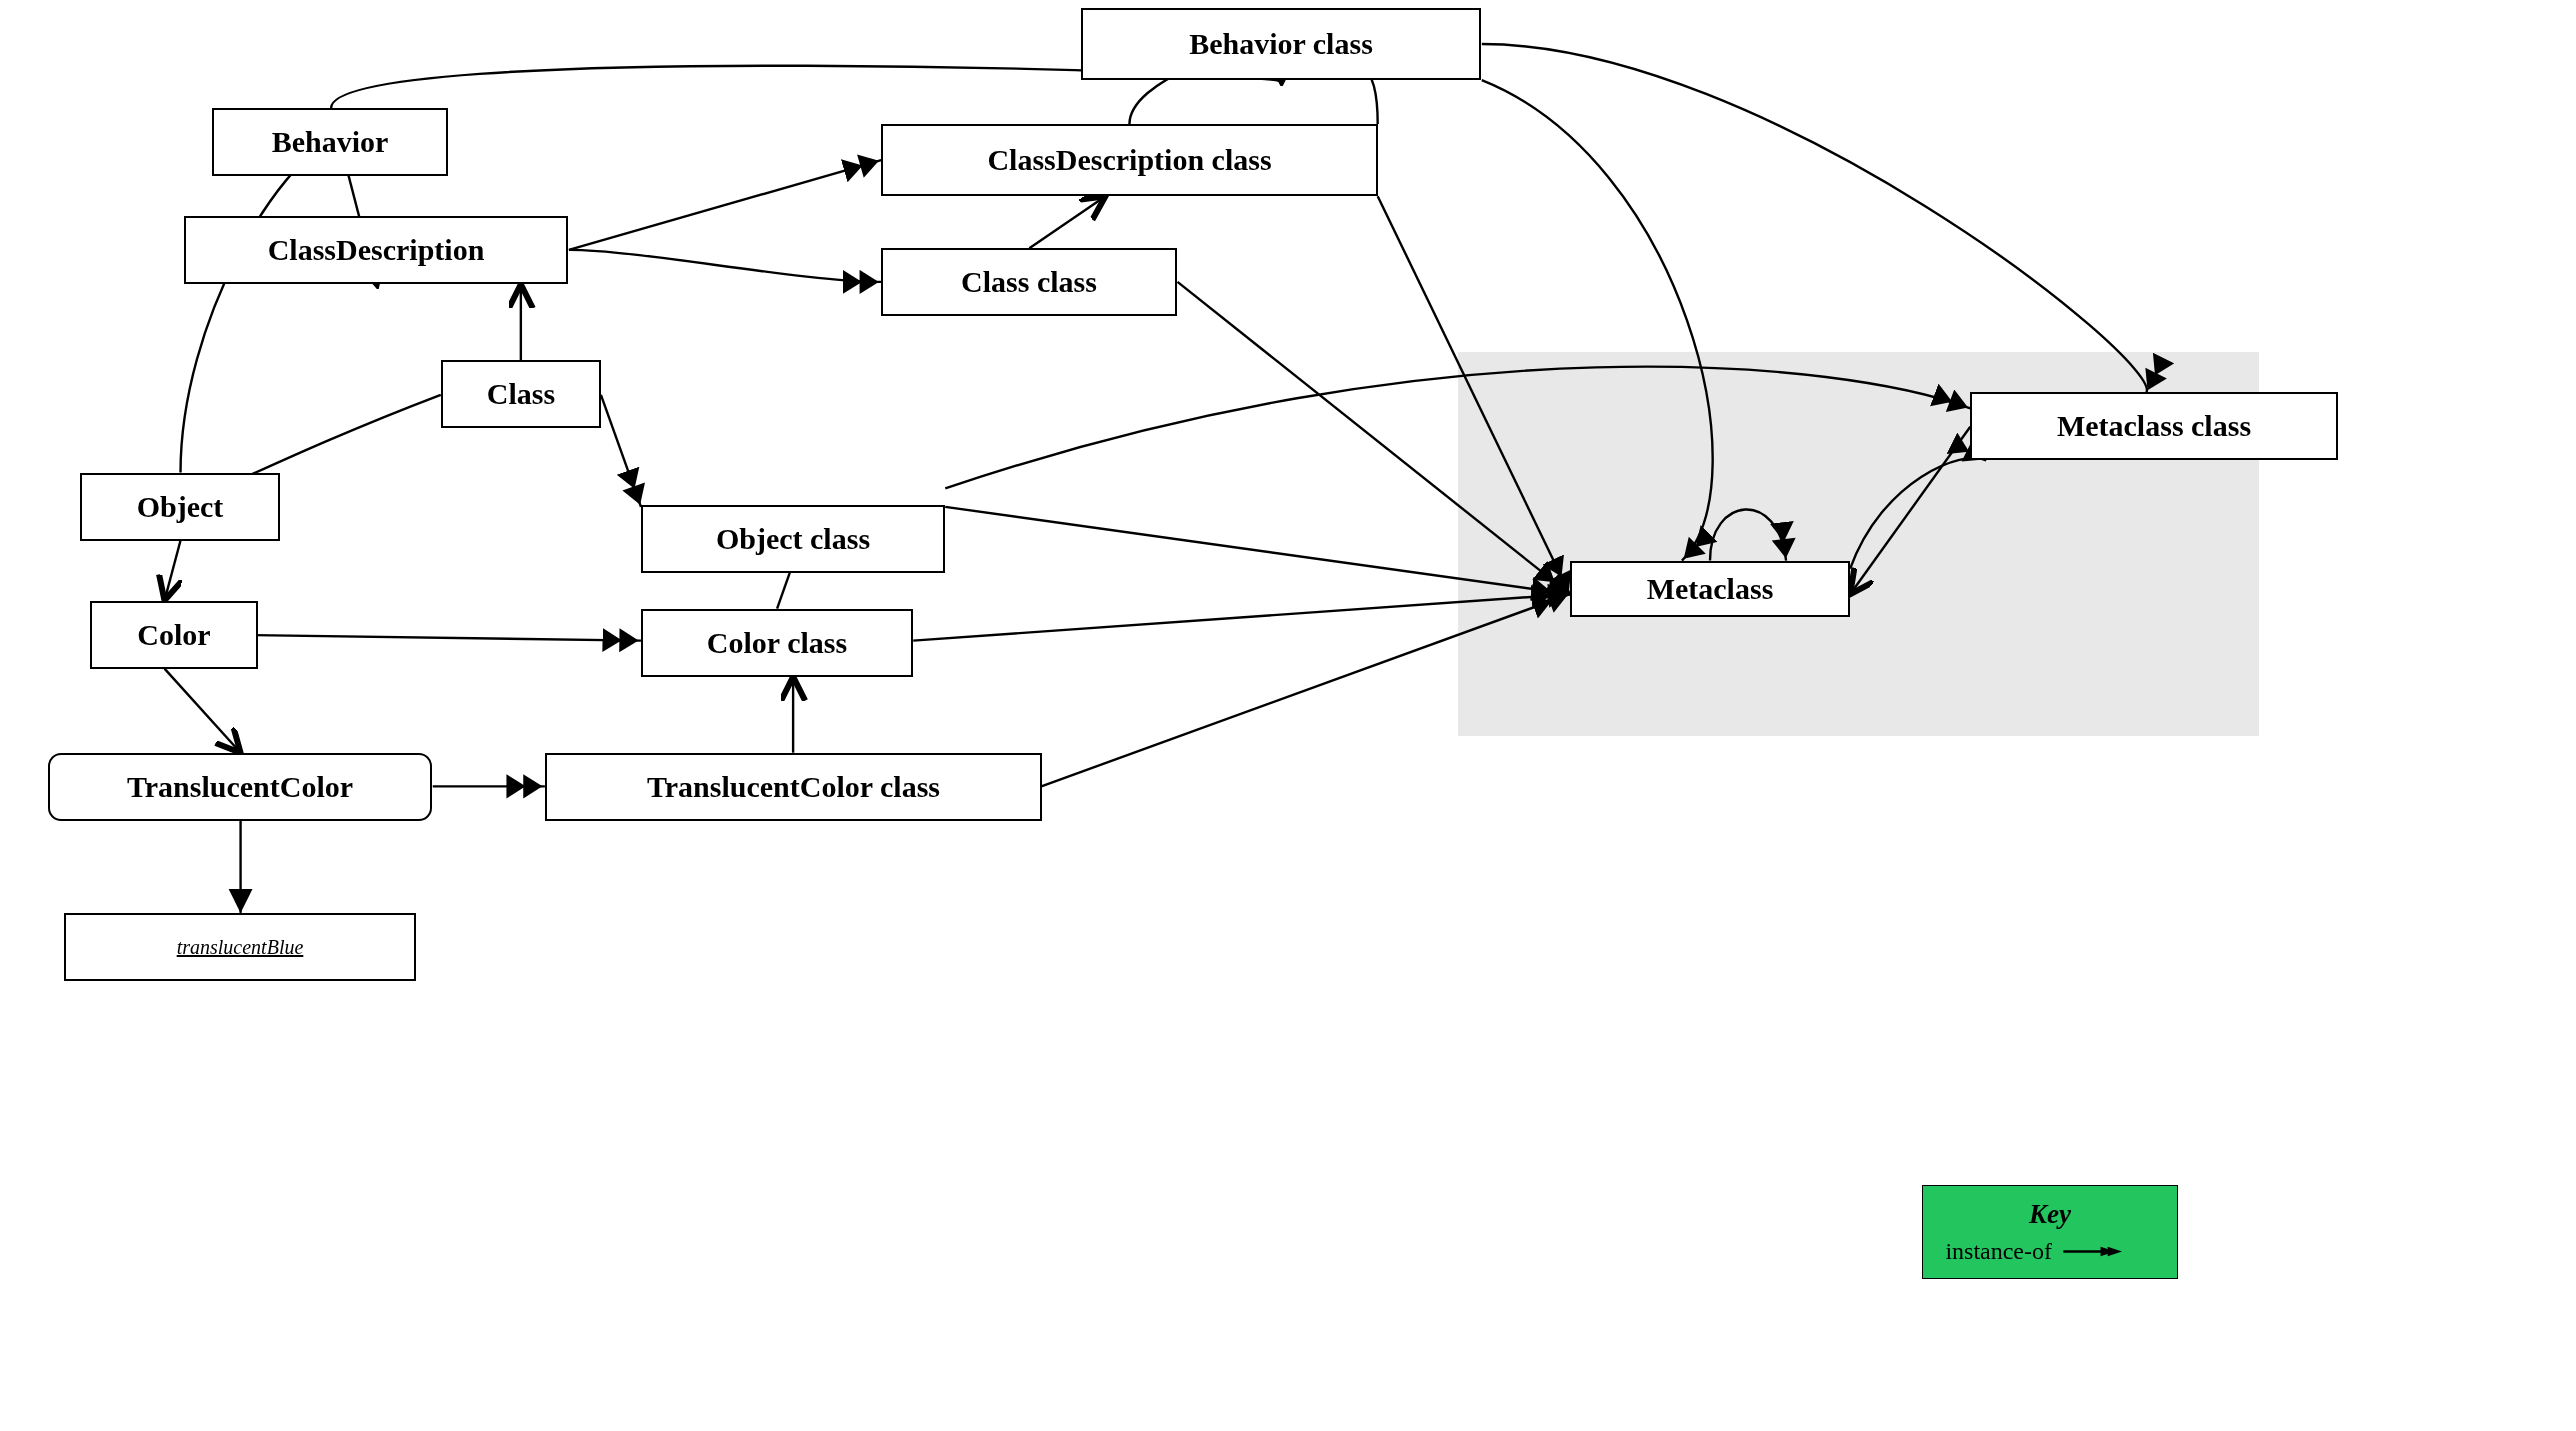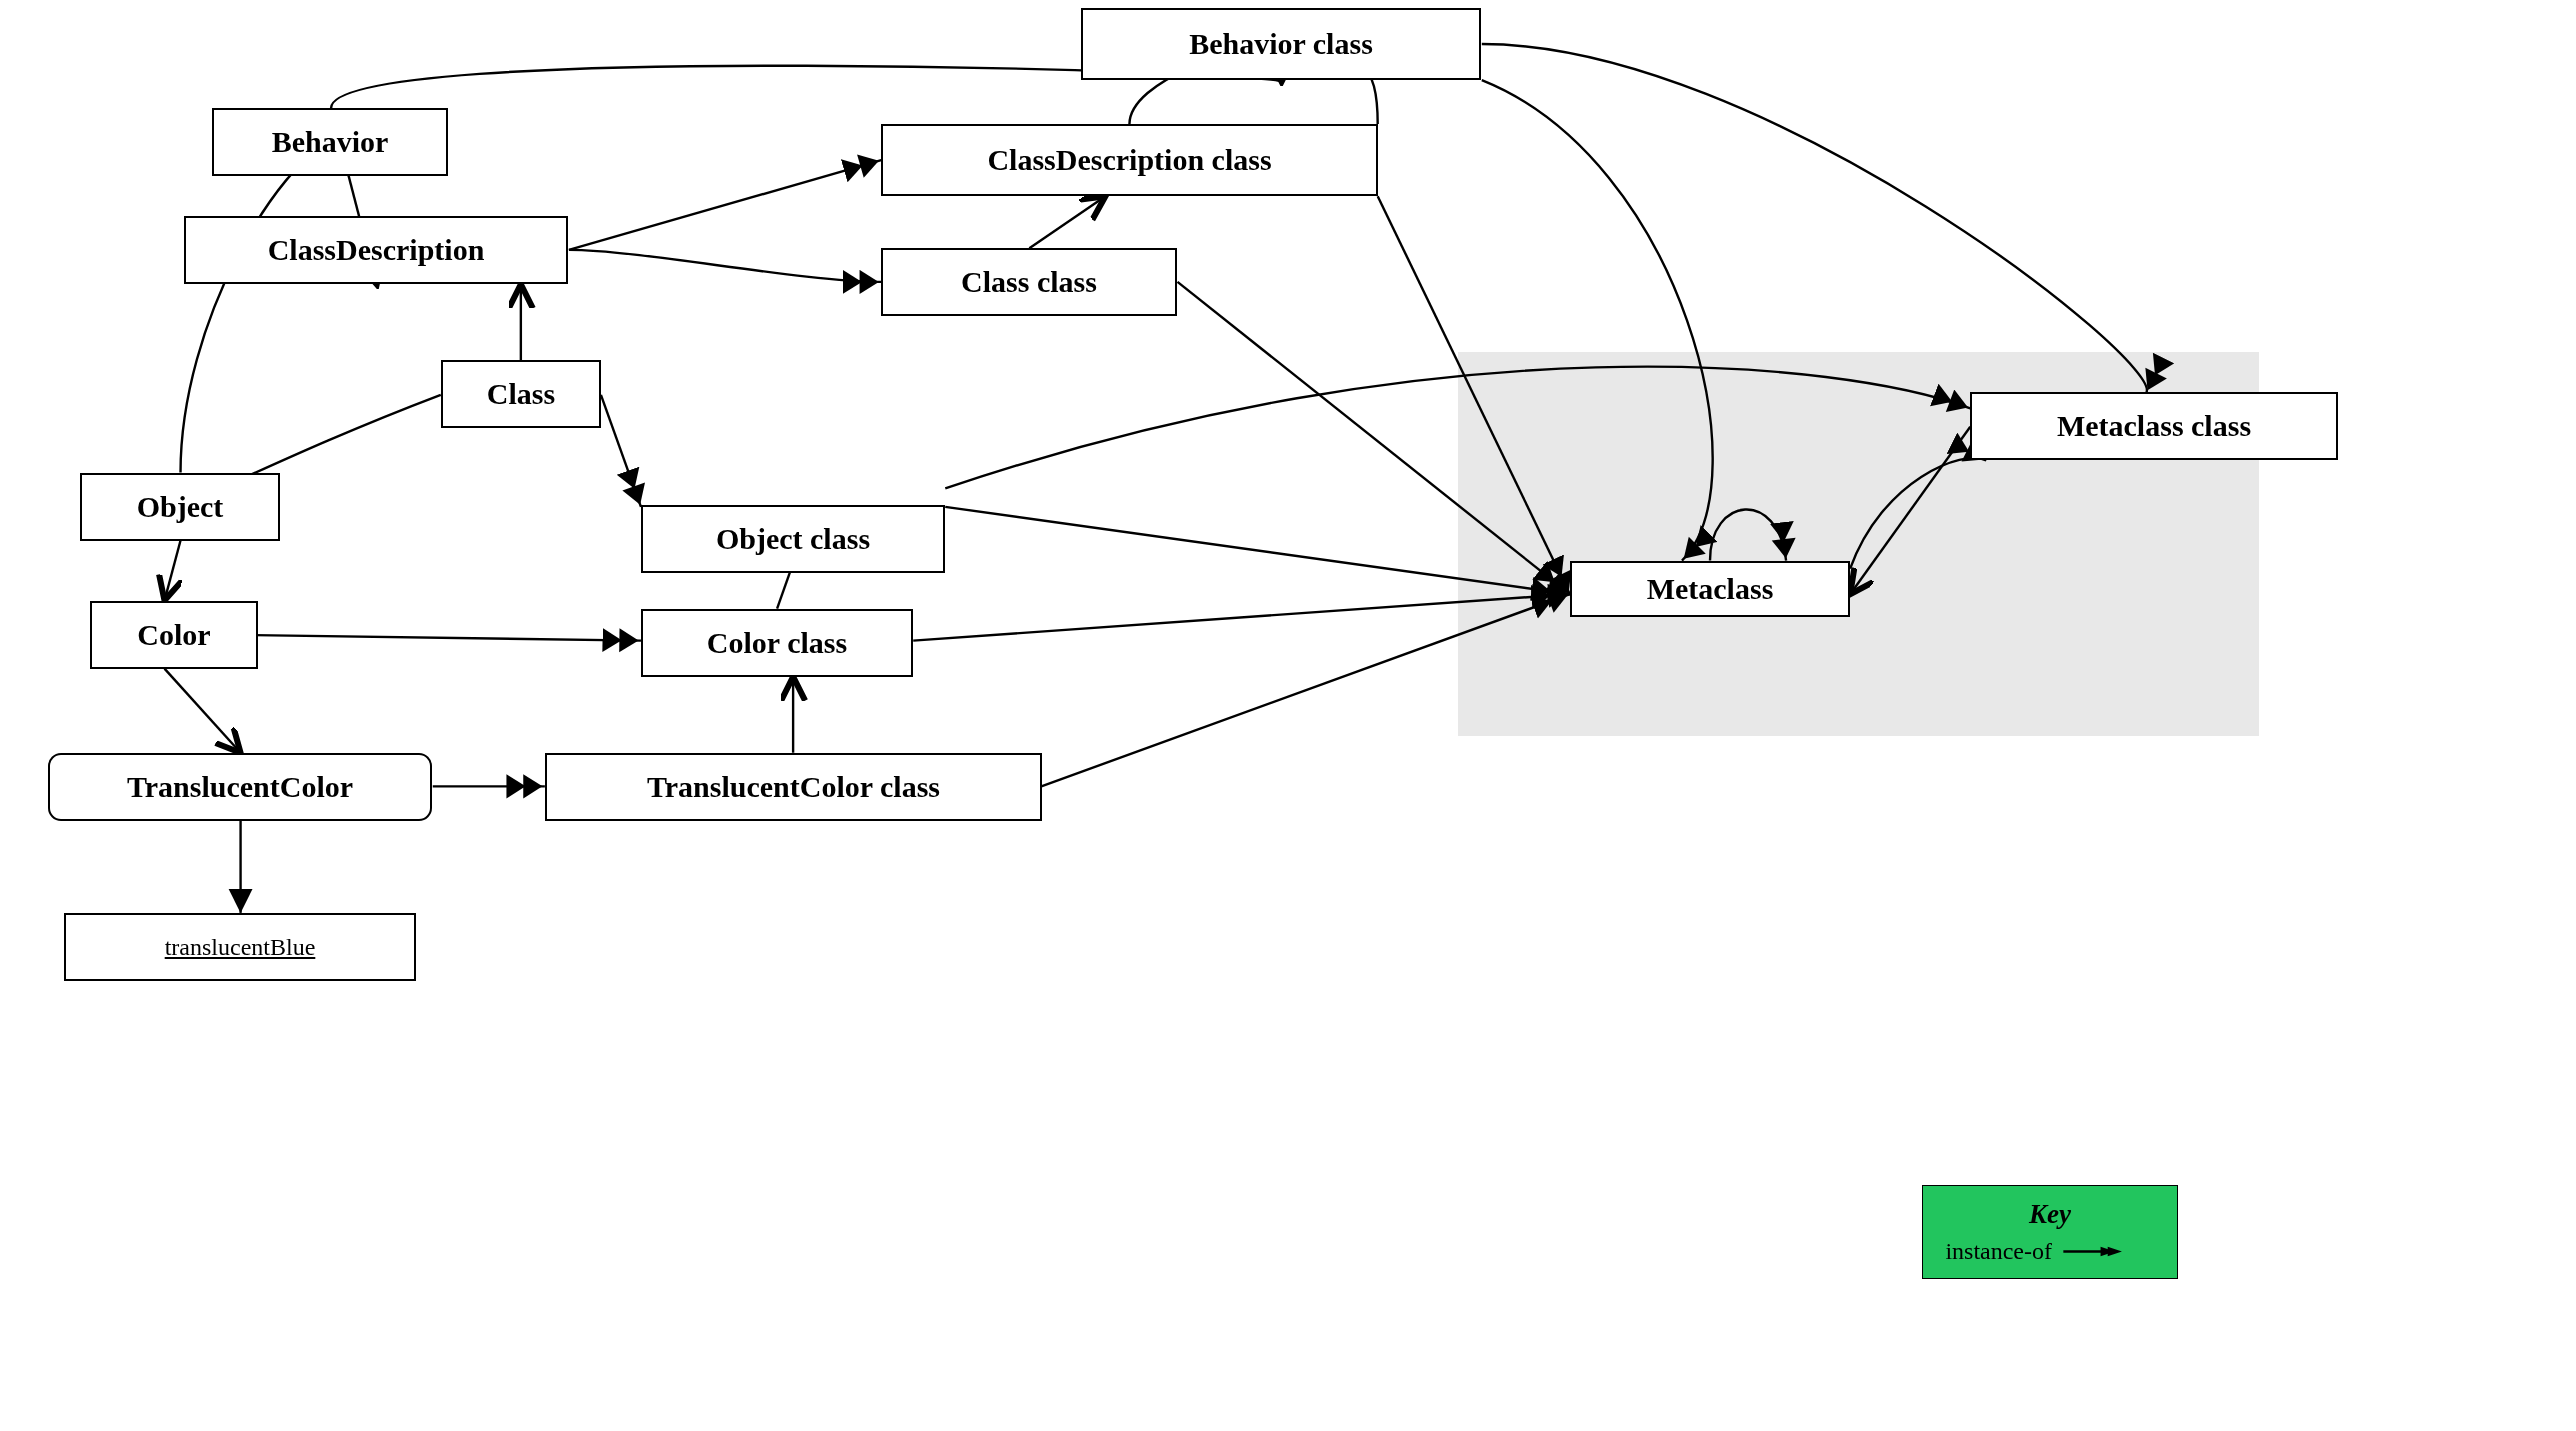--- a/index.html
+++ b/index.html
@@ -172,21 +172,21 @@
 
 <div class="node" style="left:48px; top:753px; width:384px; height:68px;border-radius:13px;">
   <span>TranslucentColor</span>
 </div>
 
 <div class="node" style="left:545px; top:753px; width:497px; height:68px;">
   <span>TranslucentColor class</span>
 </div>
 
 <div class="node" style="left:64px; top:913px; width:352px; height:68px; font-weight:normal;">
-  <span style="text-decoration:underline; font-size:24px;">translucentBlue</span>
+  <span style="text-decoration:underline; font-size:20px;font-style:italic;">translucentBlue</span>
 </div>
 
 <div style="position:absolute; left:1922px; top:1185px; border:1.6px solid #000; background:#22c55e; padding:13px 22.4px; min-width:256px;">
   <div style="font-style:italic; font-weight:bold; font-size:27px; text-align:center; margin-bottom:8px;">Key</div>
   <div style="display:flex; align-items:center; gap:11.2px; font-size:24px;">
     <span>instance-of</span>
     <svg width="64" height="19" viewBox="0 0 80 24">
       <line x1="0" y1="12" x2="55" y2="12" stroke="#000" stroke-width="3"></line>
       <polygon points="47,6 65,12 47,18" fill="#000"></polygon>
       <polygon points="56,6 74,12 56,18" fill="#000"></polygon>

